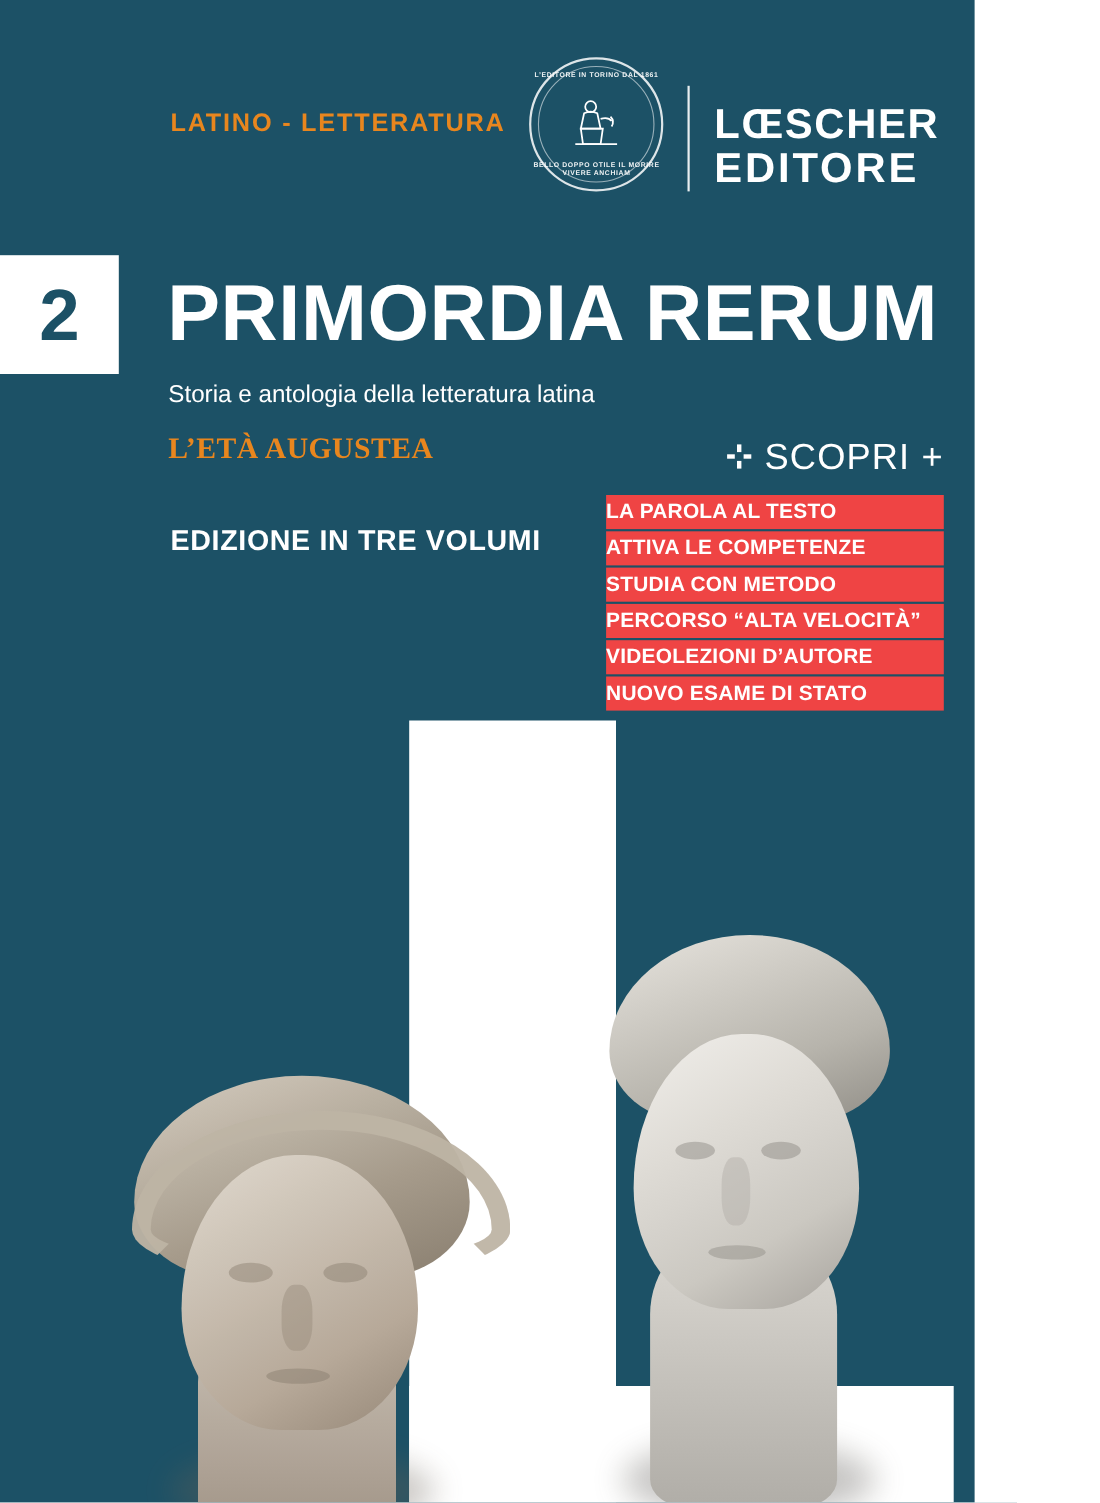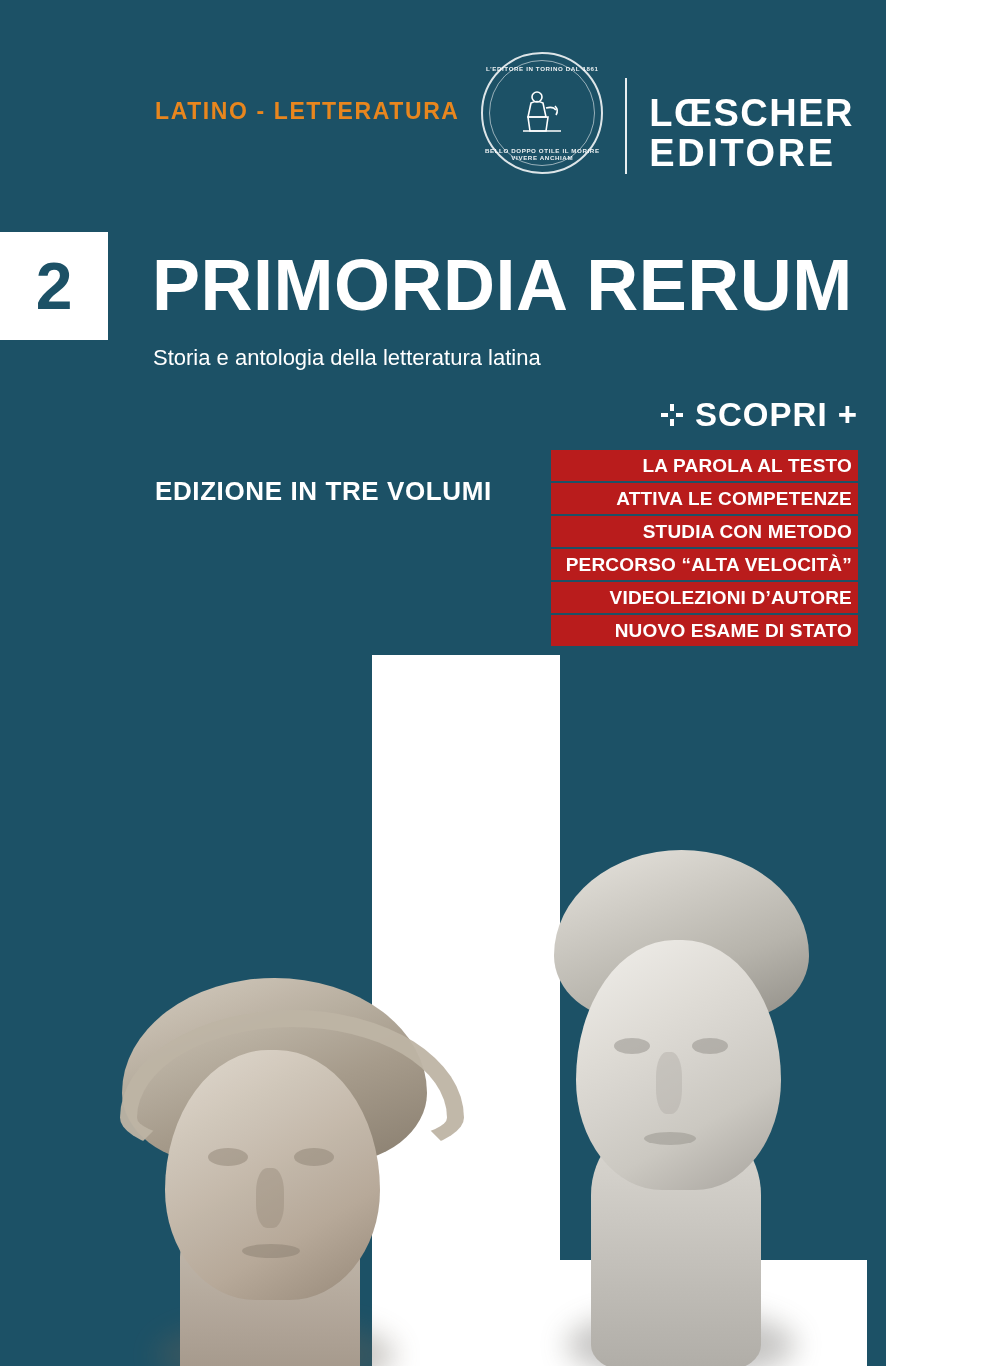--- a/index.html
+++ b/index.html
@@ -162,38 +162,38 @@
     position: relative;
     width: 22px;
     height: 22px;
   }
   .scopri .plus-mark span {
     position: absolute;
     background: #ffffff;
   }
   .scopri-text {
     font-size: 33px;
-    font-weight: bold;
+    font-weight: normal;
     letter-spacing: 1px;
   }
 
   
   .features {
     position: absolute;
     right: 28px;
     top: 450px;
     width: 307px;
   }
   .feature-row {
     height: 31px;
-    background: #b91c1c;
+    background: #ef4444;
     margin-bottom: 2px;
     display: flex;
     align-items: center;
-    justify-content: flex-end;
+    justify-content: flex-start;
     padding-right: 6px;
     box-sizing: border-box;
   }
   .feature-row span {
     font-size: 19px;
     font-weight: bold;
     letter-spacing: 0.2px;
     white-space: nowrap;
   }
 
@@ -304,20 +304,21 @@
     <div class="pub-name">
       <span class="l1">LŒSCHER</span>
       <span class="l2">EDITORE</span>
     </div>
   </div>
 
   <div class="vol-badge">2</div>
 
   <div class="main-title">PRIMORDIA RERUM</div>
   <div class="subtitle">Storia e antologia della letteratura latina</div>
+  <div class="period">L’ETÀ AUGUSTEA</div>
   <div class="edition">EDIZIONE IN TRE VOLUMI</div>
 
   <div class="scopri">
     <div class="plus-mark">
       <span style="left:9px;top:0;width:4px;height:7px;"></span>
       <span style="left:9px;top:15px;width:4px;height:7px;"></span>
       <span style="left:0;top:9px;width:7px;height:4px;"></span>
       <span style="left:15px;top:9px;width:7px;height:4px;"></span>
     </div>
     <div class="scopri-text">SCOPRI +</div>

